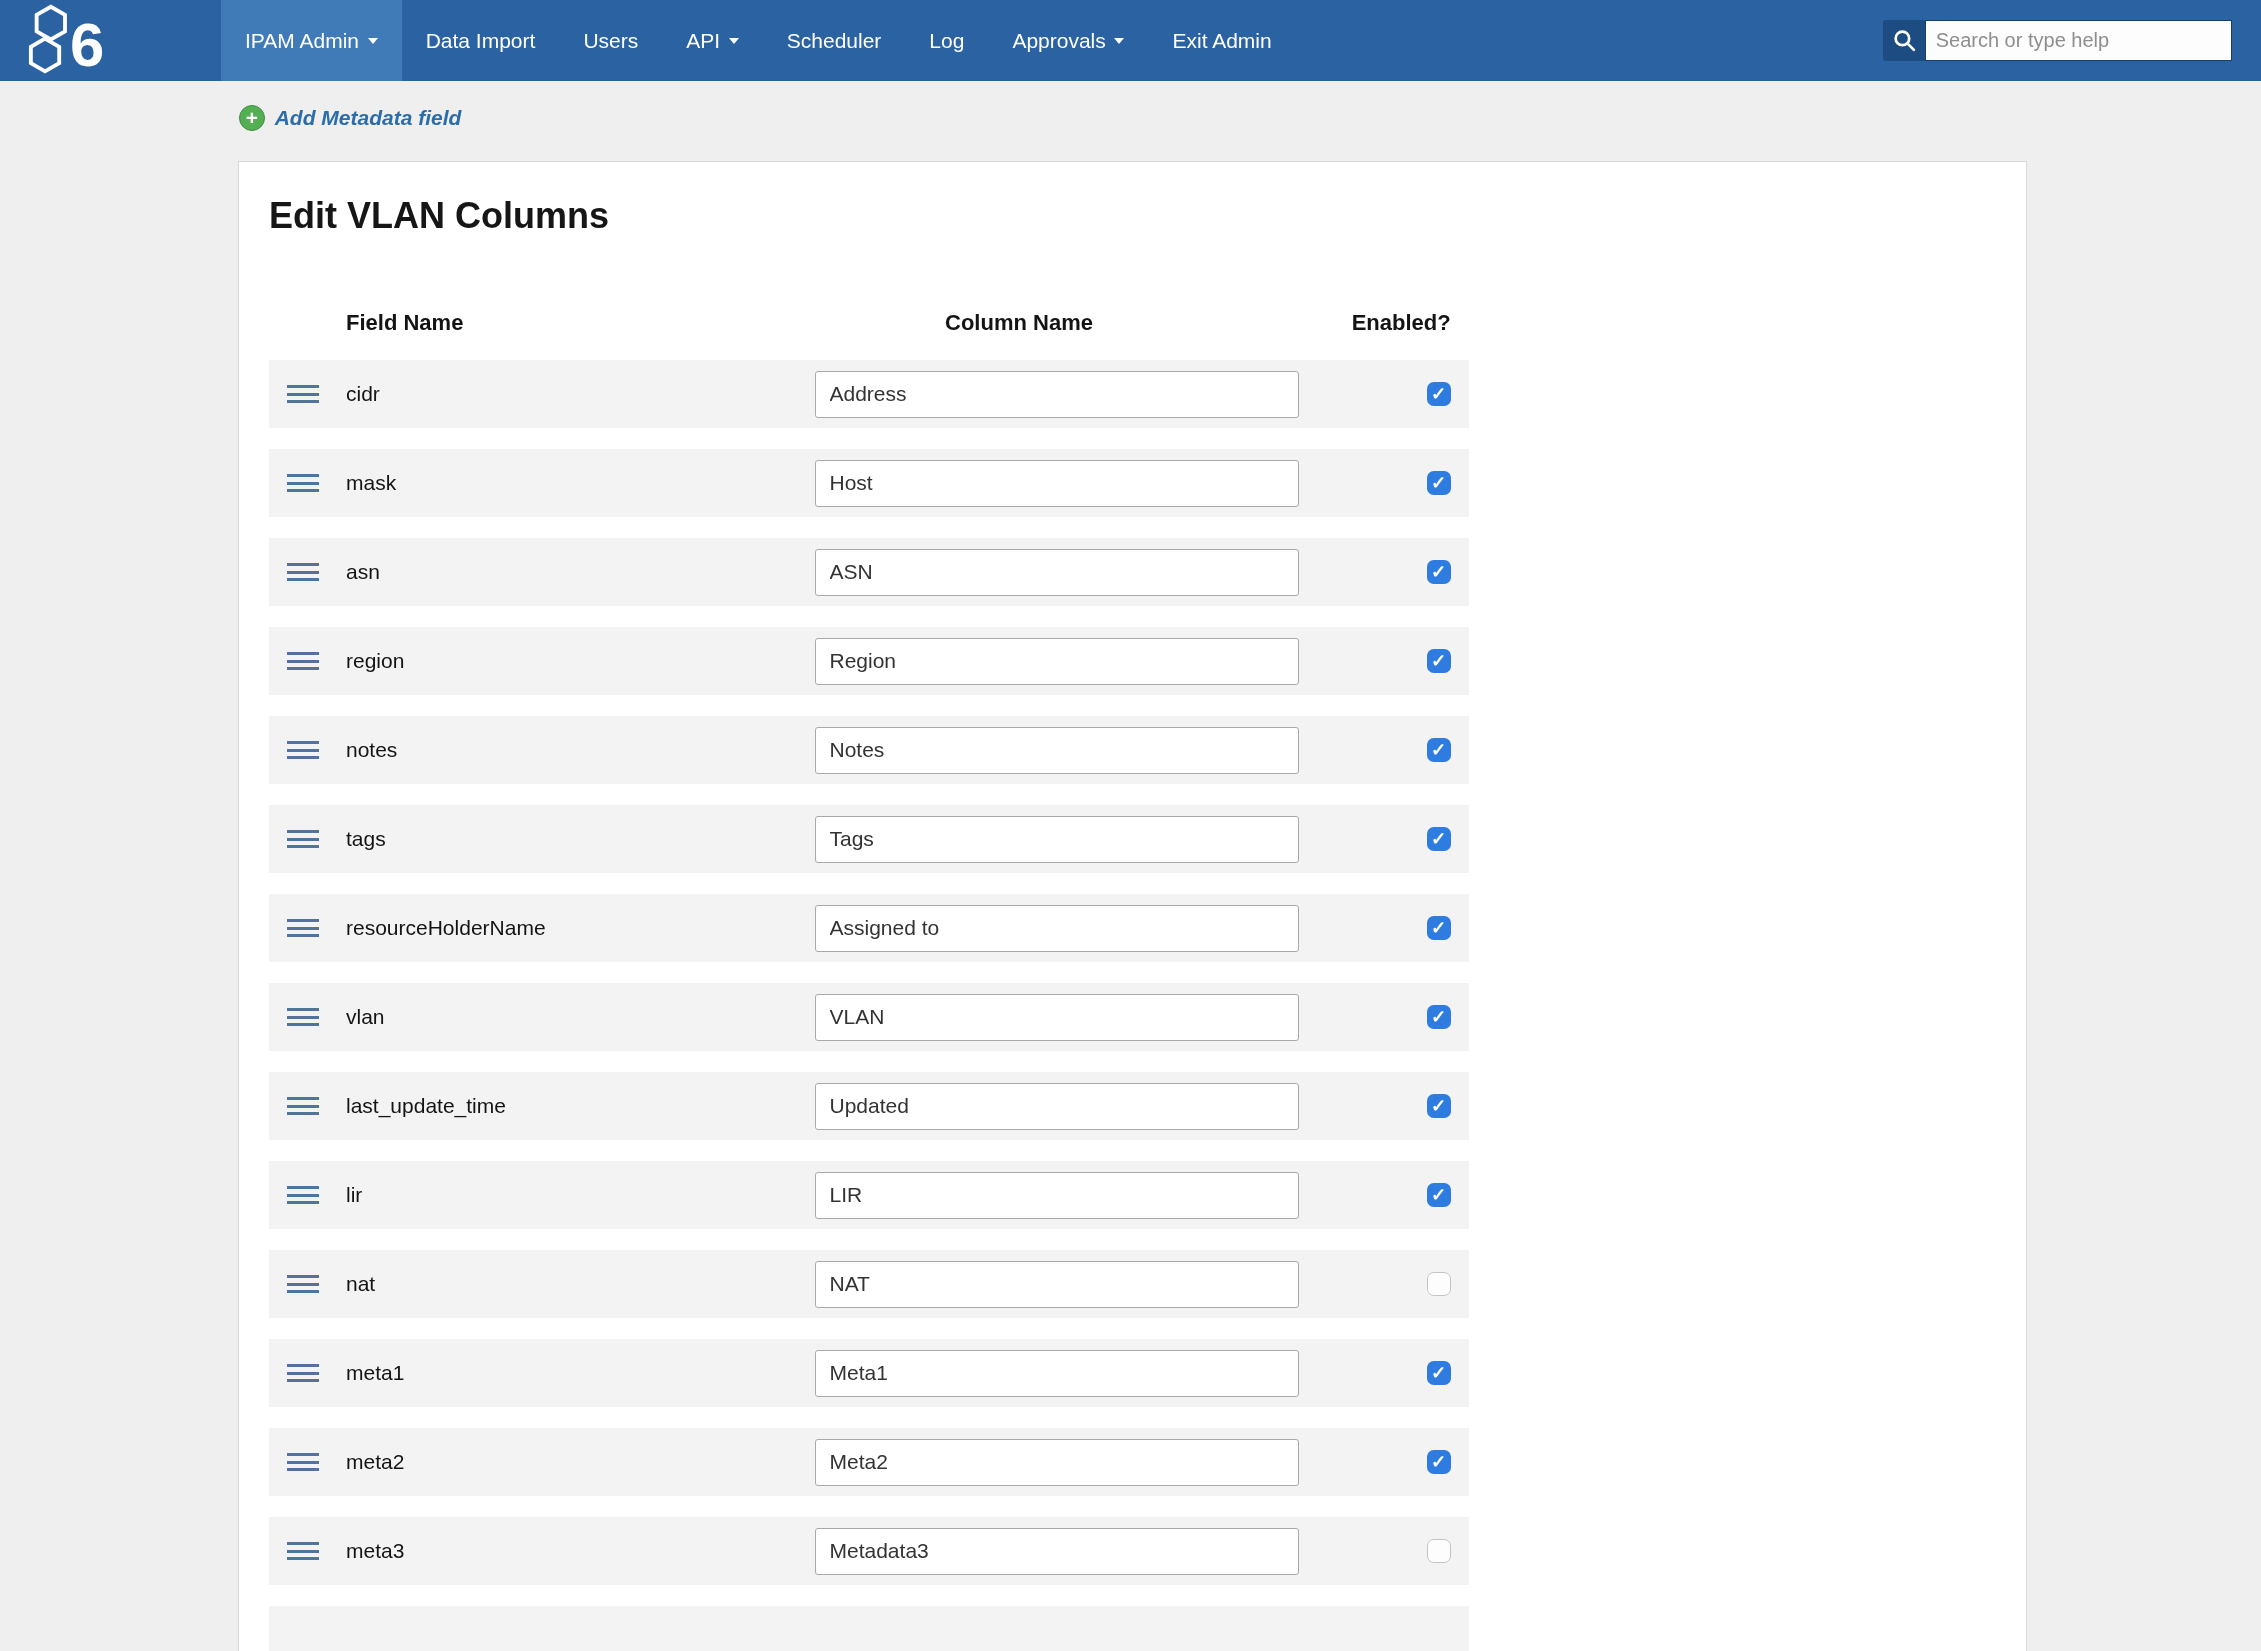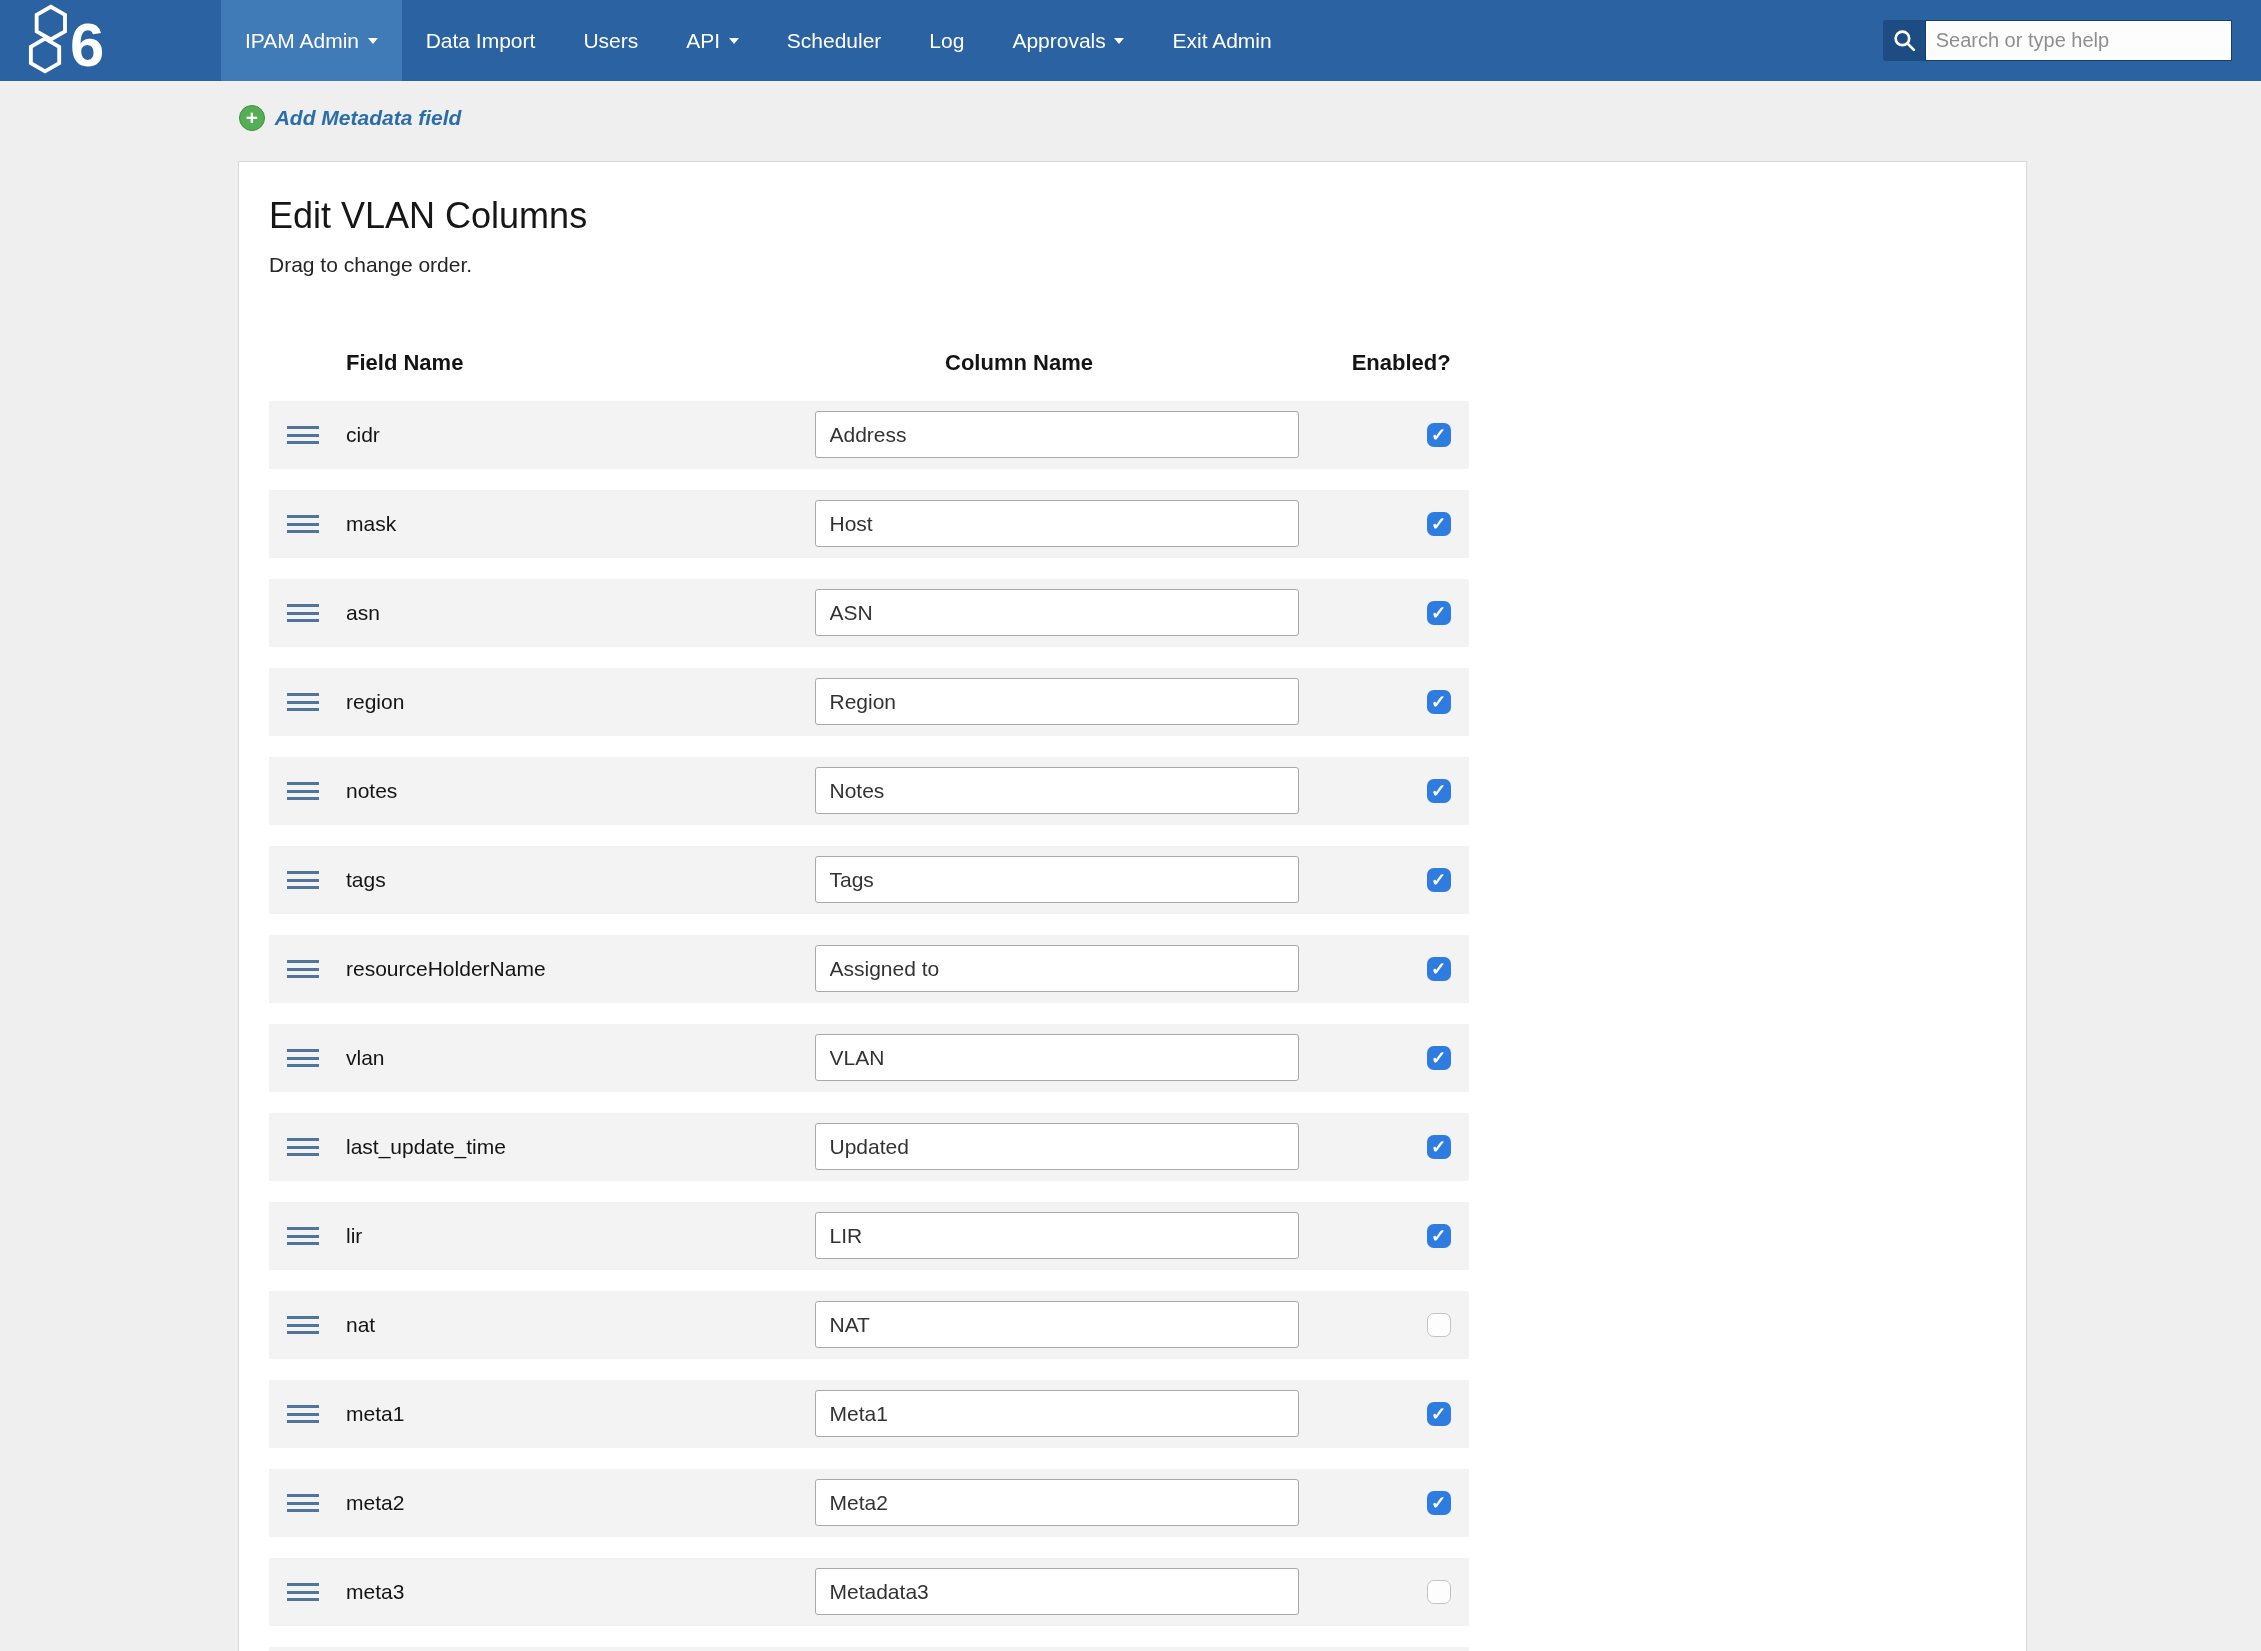--- a/index.html
+++ b/index.html
@@ -69,21 +69,21 @@
   }
   .add-label { font-size:21px; font-weight:bold; color:var(--link-blue,#2a6da9);font-style:italic; }
 
   
   .panel {
     margin:30px 0 0 238px;
     width:1789px; height:1506px;
     background:#fff;
     border:1px solid #d9d9d9;
   }
-  .panel-title { margin:33px 0 0 30px; font-size:36px; font-weight:400; color:#161616; }
+  .panel-title { margin:33px 0 0 30px; font-size:36px; font-weight:700; color:#161616; }
   .panel-sub   { margin:16.4px 0 0 30px; font-size:21px; color:#262626; }
 
   
   .vtable { margin:64px 0 0 30px; width:1200px; }
   .thead, .trow {
     display:grid;
     grid-template-columns:77px 469px 408px 1fr;
     align-items:center;
   }
   .thead { height:44px; margin-bottom:15.4px; font-size:22px; font-weight:bold; color:#141414; }
@@ -184,21 +184,20 @@
   </div>
 </div>
 
 <div class="add-link">
   <span class="plus-icon">+</span>
   <span class="add-label">Add Metadata field</span>
 </div>
 
 <div class="panel">
   <div class="panel-title">Edit VLAN Columns</div>
-  <div class="panel-sub">Drag to change order.</div>
 
   <div class="vtable">
     <div class="thead">
       <div class="th-field">Field Name</div>
       <div class="th-column">Column Name</div>
       <div class="th-enabled">Enabled?</div>
     </div>
 
     <div id="rows-container">
   <div class="trow">

